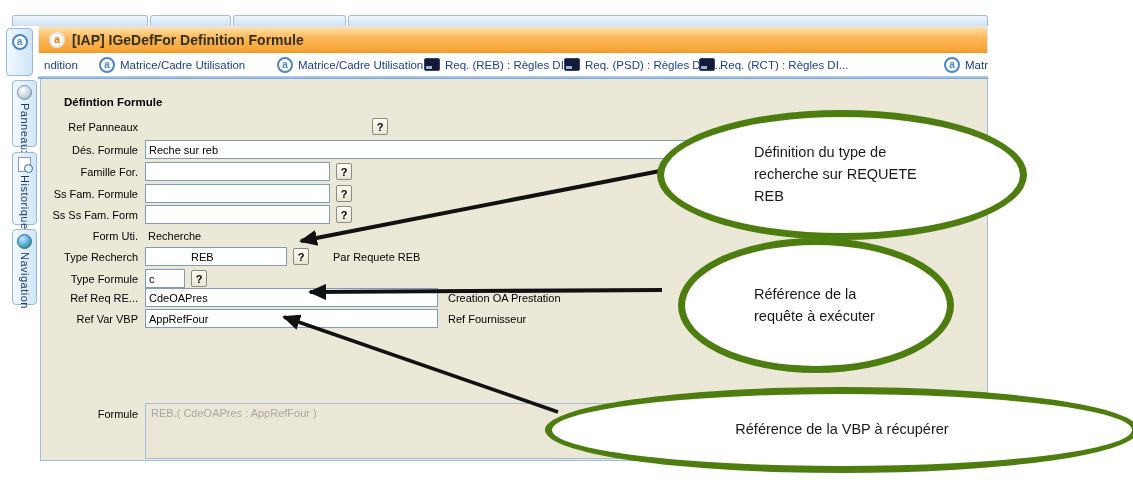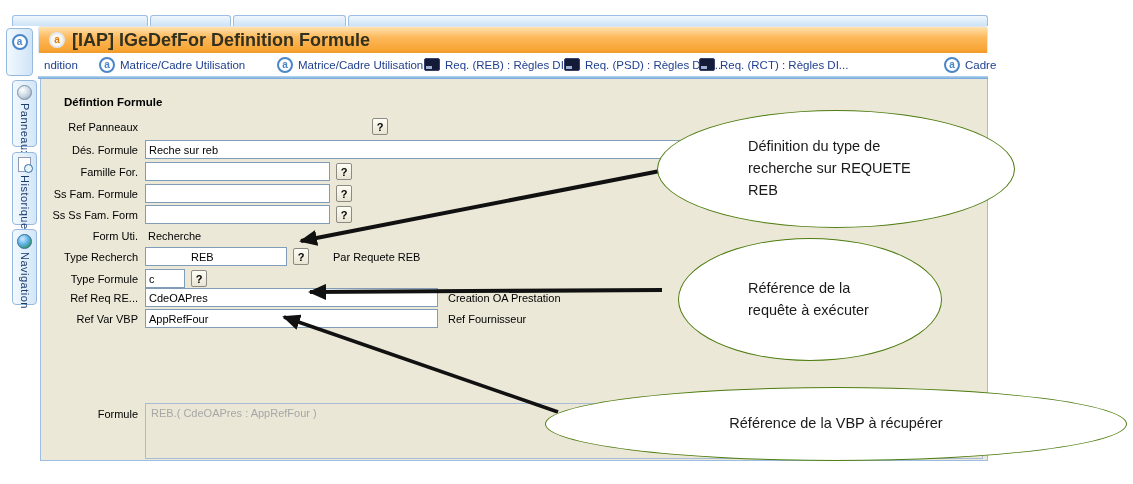--- a/index.html
+++ b/index.html
@@ -20,21 +20,21 @@
   .alogo{width:16px;height:16px;border-radius:50%;border:2px solid #4a86c8;background:#fff;
          color:#4a86c8;font-size:10px;font-weight:bold;line-height:1;
          display:inline-flex;align-items:center;justify-content:center;box-sizing:border-box;flex:none;}
   .alogo.orange{border-color:#e2e8f2;background:#fff7ea;color:#d97b10;}
 
   
   .titlebar{position:absolute;left:38px;top:26px;width:950px;height:27px;box-sizing:border-box;
         background:linear-gradient(#ffe2ad,#fdb95c 40%,#f8a637 85%,#f09a2b);
         border:1px solid #dfe7f2;border-bottom:none;border-radius:3px 3px 0 0;
         display:flex;align-items:center;gap:7px;padding-left:10px;}
-  .title-text{font-size:18px;font-weight:bold;color:#32301f;}
+  .title-text{font-size:14px;font-weight:bold;color:#32301f;}
 
   
   .tabrow{position:absolute;left:38px;top:53px;width:950px;height:23px;background:#fff;}
   .tabline{position:absolute;left:38px;top:76px;width:950px;height:3px;
         background:linear-gradient(#b9d6f0,#6fa3dc);}
   .tab{position:absolute;top:3px;height:17px;display:flex;align-items:center;gap:5px;
         color:#1f3f8f;font-size:11.5px;white-space:nowrap;cursor:default;}
   .console-icon{width:14px;height:11px;background:#141b38;border:1px solid #39406a;
         border-radius:2px;position:relative;flex:none;}
   .console-icon::after{content:"";position:absolute;left:1px;bottom:1px;width:6px;height:3px;
@@ -65,21 +65,21 @@
         font-family:"Liberation Sans",sans-serif;font-size:11px;color:#000;padding:0 3px;}
   .fhelp{position:absolute;width:16px;height:17px;box-sizing:border-box;border:1px solid #8b8b83;
         border-radius:2px;background:linear-gradient(#fffef6,#e9e4d2);font-size:11px;font-weight:bold;
         color:#000;display:flex;align-items:center;justify-content:center;cursor:default;}
   .fstatic,.fsuffix{position:absolute;font-size:11px;color:#000;white-space:nowrap;}
   .ftextarea{position:absolute;box-sizing:border-box;border:1px solid #a8bcd8;background:#ebe7d7;
         color:#a6a6a6;font-family:"Liberation Sans",sans-serif;font-size:11px;padding:3px 5px;resize:none;}
 
   
   .arrows{position:absolute;left:0;top:0;width:1133px;height:484px;z-index:20;pointer-events:none;}
-  .bubble{position:absolute;z-index:30;background:#fff;border:1px solid #4d7c0f;border-radius:50%;
+  .bubble{position:absolute;z-index:30;background:#fff;border:7px solid #4d7c0f;border-radius:50%;
         display:flex;align-items:center;justify-content:center;color:#1a1a1a;
         font-size:14.5px;line-height:1.5;}
   .bubble .btxt{text-align:left;}
 </style>
 </head>
 <body>
 
 <div class="stage">
 
   <div class="stub" style="left:12px;width:136px"></div>
@@ -115,21 +115,21 @@
     <div class="tab" style="left:526px">
       <span class="console-icon"></span>
       <span>Req. (PSD) : Règles DIA...</span>
     </div>
     <div class="tab" style="left:661px">
       <span class="console-icon"></span>
       <span>Req. (RCT) : Règles DI...</span>
     </div>
     <div class="tab" style="left:906px">
       <span class="alogo">a</span>
-      <span>Cadre</span>
+      <span>Matr</span>
     </div>
   </div>
   <div class="tabline"></div>
 
   <div class="vtab" style="top:80px;height:67px">
     <span class="panel-icon"></span>
     <span class="vlabel">Panneaux</span>
   </div>
   <div class="vtab" style="top:152px;height:73px">
     <span class="history-icon"></span>

